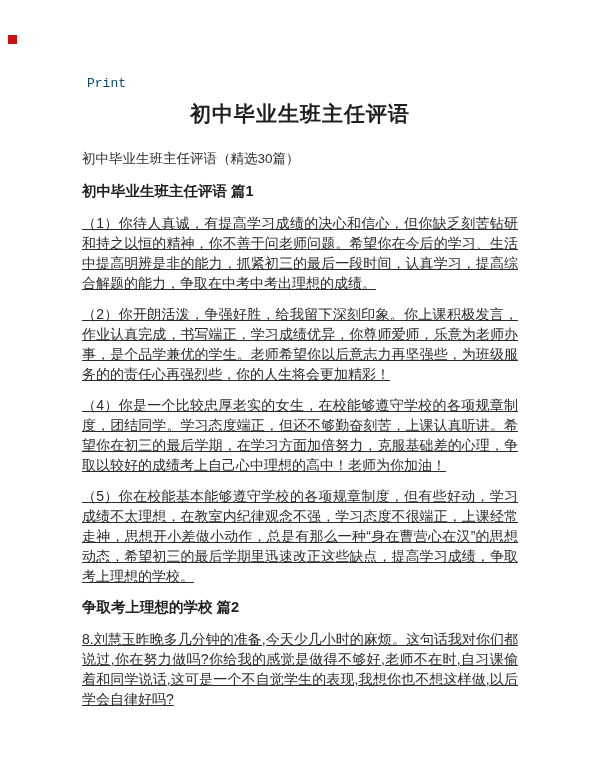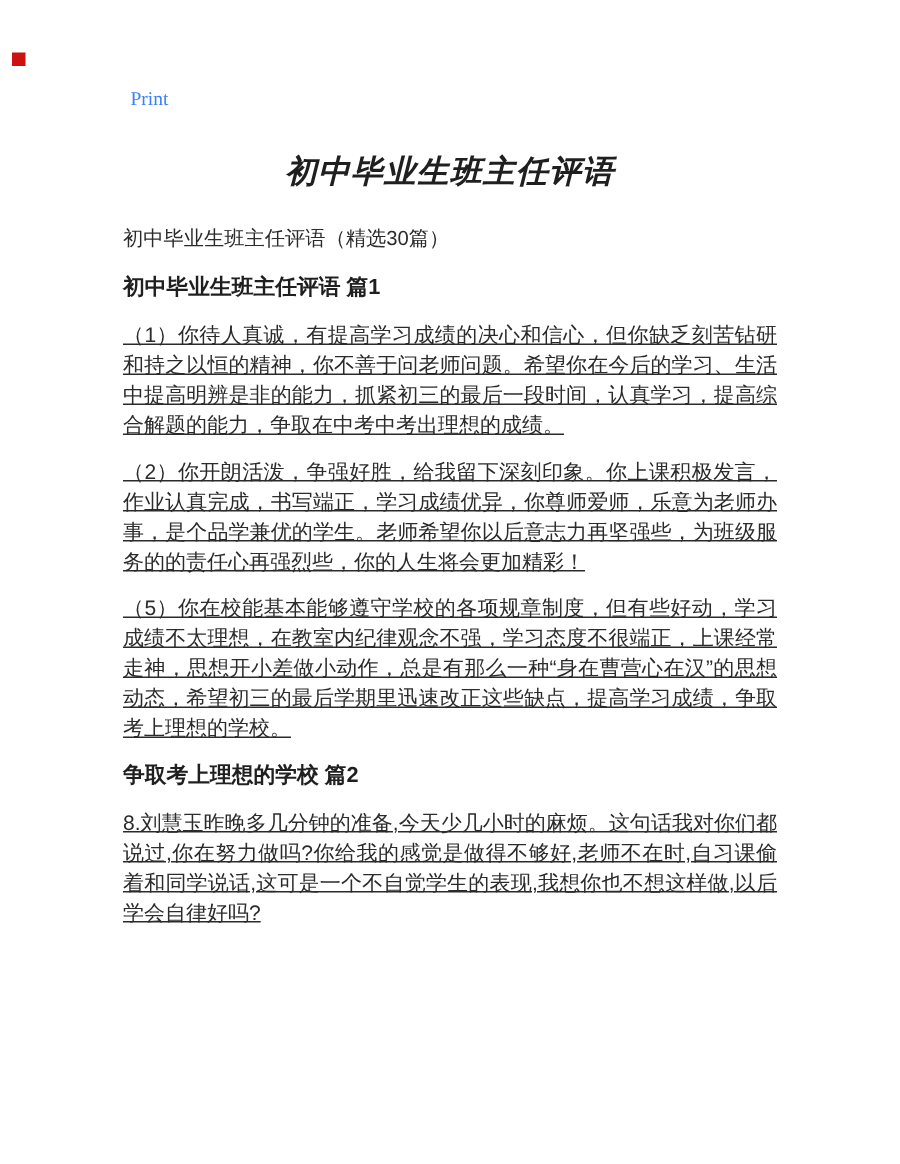--- a/index.html
+++ b/index.html
@@ -16,39 +16,38 @@
     position: absolute;
     left: 8px;
     top: 35px;
     width: 9px;
     height: 9px;
     background: #cc1111;
   }
   .print-label {
     position: absolute;
     left: 87px;
-    top: 58px;
-    font-family: Liberation Serif, serif;
+    top: 76px;
+    font-family: Liberation Mono, monospace;
     font-size: 13px;
-    color: #3b82f6;
+    color: #0c4a6e;
   }
   .content {
     position: absolute;
     left: 82px;
     right: 82px;
     top: 100px;
   }
   .doc-title {
     text-align: center;
     font-size: 21px;
     font-weight: bold;
     color: #1f1f1f;
     margin-bottom: 12px;
     letter-spacing: 1px;
-    font-style: italic;
   }
   .doc-subtitle {
     font-size: 13.5px;
     color: #2b2b2b;
     margin-bottom: 14px;
     margin-top: 22px;
   }
   .section-heading {
     font-size: 14.5px;
     font-weight: bold;
@@ -75,20 +74,21 @@
 <div class="content">
 
   <h1 class="doc-title">初中毕业生班主任评语</h1>
 
   <div class="doc-subtitle">初中毕业生班主任评语（精选30篇）</div>
 
   <div>
     <div class="section-heading">初中毕业生班主任评语 篇1</div>
     <p class="para">（1）你待人真诚，有提高学习成绩的决心和信心，但你缺乏刻苦钻研和持之以恒的精神，你不善于问老师问题。希望你在今后的学习、生活中提高明辨是非的能力，抓紧初三的最后一段时间，认真学习，提高综合解题的能力，争取在中考中考出理想的成绩。</p>
     <p class="para">（2）你开朗活泼，争强好胜，给我留下深刻印象。你上课积极发言，作业认真完成，书写端正，学习成绩优异，你尊师爱师，乐意为老师办事，是个品学兼优的学生。老师希望你以后意志力再坚强些，为班级服务的的责任心再强烈些，你的人生将会更加精彩！</p>
+    <p class="para">（4）你是一个比较忠厚老实的女生，在校能够遵守学校的各项规章制度，团结同学。学习态度端正，但还不够勤奋刻苦，上课认真听讲。希望你在初三的最后学期，在学习方面加倍努力，克服基础差的心理，争取以较好的成绩考上自己心中理想的高中！老师为你加油！</p>
     <p class="para">（5）你在校能基本能够遵守学校的各项规章制度，但有些好动，学习成绩不太理想，在教室内纪律观念不强，学习态度不很端正，上课经常走神，思想开小差做小动作，总是有那么一种“身在曹营心在汉”的思想动态，希望初三的最后学期里迅速改正这些缺点，提高学习成绩，争取考上理想的学校。</p>
   </div>
 
   <div>
     <div class="section-heading">争取考上理想的学校 篇2</div>
     <p class="para">8.刘慧玉昨晚多几分钟的准备,今天少几小时的麻烦。这句话我对你们都说过,你在努力做吗?你给我的感觉是做得不够好,老师不在时,自习课偷着和同学说话,这可是一个不自觉学生的表现,我想你也不想这样做,以后学会自律好吗?</p>
 
   </div>
 
 </div>

